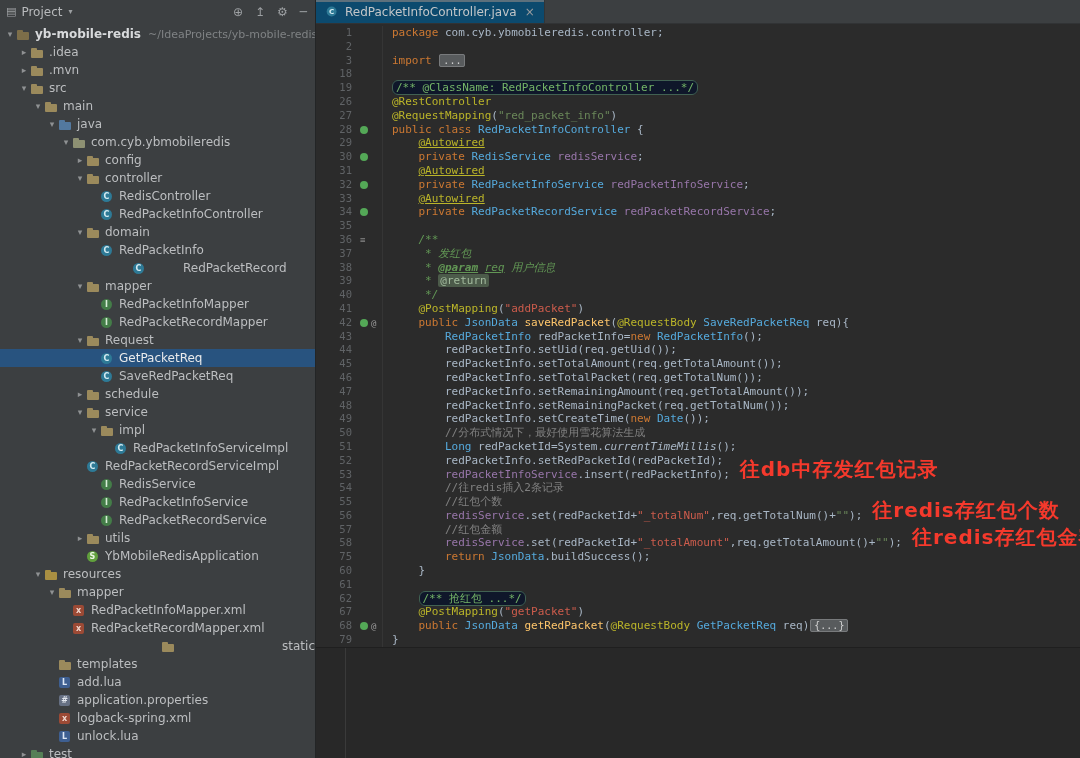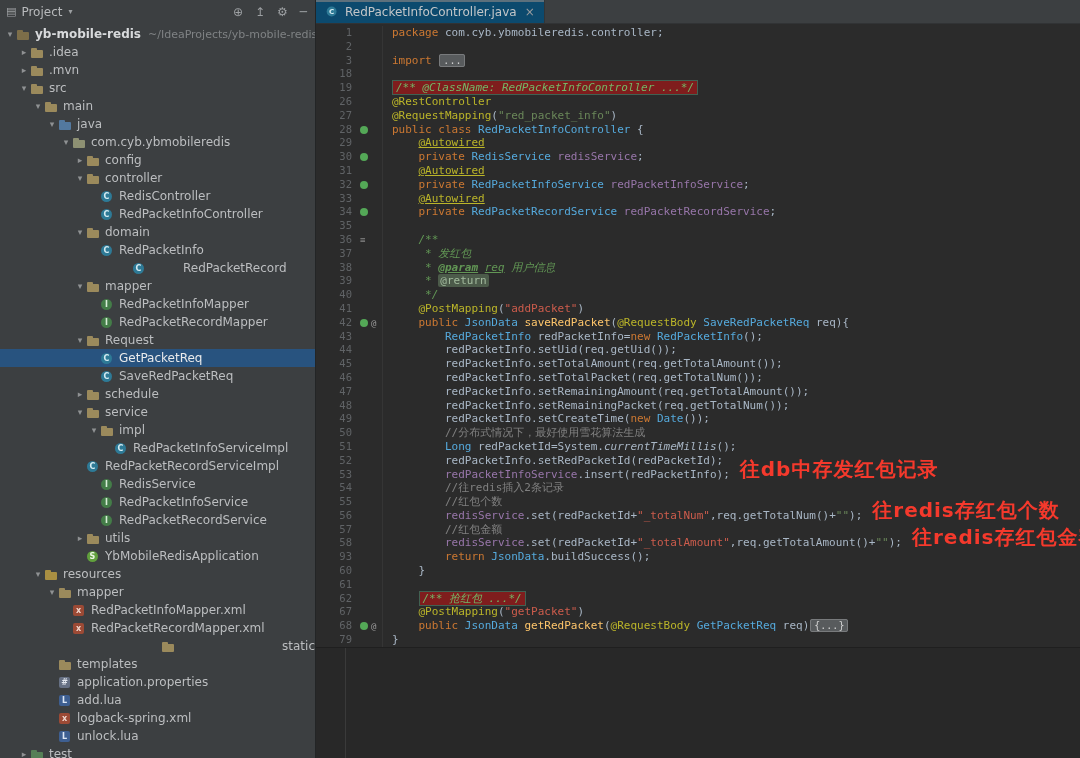--- a/index.html
+++ b/index.html
@@ -66,21 +66,21 @@
   .tk-au{color:#bbb529;text-decoration:underline;}
   .tk-c{color:#808080;}
   .tk-d{color:#629755;font-style:italic;}
   .tk-dt{color:#629755;font-style:italic;font-weight:bold;text-decoration:underline;}
   .tk-dp{color:#629755;font-style:italic;text-decoration:underline;}
   .tk-hl{background:#4c5b4a;color:#a3bb9e;border-radius:2px;padding:0 2px;}
   .tk-f{color:#9876aa;}
   .tk-m{color:#ffc66b;}
   .tk-sm{color:#a9b7c6;font-style:italic;}
   .tk-fold{background:#585b5d;border:1px solid #787a7c;border-radius:2px;color:#d0d0d0;padding:0 3px;margin:0 1px;font-size:10px;}
-  .tk-foldhl{background:#7f1d1d;border:1px solid #416152;color:#74b567;padding:0 3px;border-radius:0;font-style:italic;}
+  .tk-foldhl{background:#0f172a;border:1px solid #416152;color:#74b567;padding:0 3px;border-radius:6px;}
   .red-note{position:absolute;top:-5px;margin-left:10px;font-size:20px;font-weight:bold;color:#f5392c;font-family:"DejaVu Sans",sans-serif;white-space:nowrap;letter-spacing:1px;}
 
   .editor-empty{flex:1;background:#282828;border-top:1px solid #1f1f1f;position:relative;}
   .editor-empty::before{content:"";position:absolute;left:29px;top:0;bottom:0;width:1px;background:#3a3a3a;}
 </style>
 </head>
 <body>
 
 <div class="app">
 
@@ -273,27 +273,27 @@
           <span class="ticon folder"></span>
           <span class="tlabel">static</span>
         </div>
         <div class="tree-row" style="padding-left: 46px;">
           <span class="chev"></span>
           <span class="ticon folder"></span>
           <span class="tlabel">templates</span>
         </div>
         <div class="tree-row" style="padding-left: 46px;">
           <span class="chev"></span>
+          <span class="ticon lua"></span>
+          <span class="tlabel">add.lua</span>
+        </div>
+        <div class="tree-row" style="padding-left: 46px;">
+          <span class="chev"></span>
           <span class="ticon properties"></span>
           <span class="tlabel">application.properties</span>
-        </div>
-        <div class="tree-row" style="padding-left: 46px;">
-          <span class="chev"></span>
-          <span class="ticon lua"></span>
-          <span class="tlabel">add.lua</span>
         </div>
         <div class="tree-row" style="padding-left: 46px;">
           <span class="chev"></span>
           <span class="ticon xml"></span>
           <span class="tlabel">logback-spring.xml</span>
         </div>
         <div class="tree-row" style="padding-left: 46px;">
           <span class="chev"></span>
           <span class="ticon lua"></span>
           <span class="tlabel">unlock.lua</span>
@@ -512,21 +512,21 @@
           <span class="ln">57</span>
           <span class="gut"></span>
           <span class="code"><span class="tk-c">        //红包金额</span></span>
         </div>
         <div class="code-line">
           <span class="ln">58</span>
           <span class="gut"></span>
           <span class="code"><span class="tk-p">        </span><span class="tk-f">redisService</span><span class="tk-p">.set(redPacketId+</span><span class="tk-sr">"_totalAmount"</span><span class="tk-p">,req.getTotalAmount()+</span><span class="tk-s">""</span><span class="tk-p">);</span><span class="red-note">往redis存红包金额</span></span>
         </div>
         <div class="code-line">
-          <span class="ln">93</span>
+          <span class="ln">75</span>
           <span class="gut"></span>
           <span class="code"><span class="tk-p">        </span><span class="tk-k">return </span><span class="tk-t">JsonData</span><span class="tk-p">.buildSuccess();</span></span>
         </div>
         <div class="code-line">
           <span class="ln">60</span>
           <span class="gut"></span>
           <span class="code"><span class="tk-p">    }</span></span>
         </div>
         <div class="code-line">
           <span class="ln">61</span>

